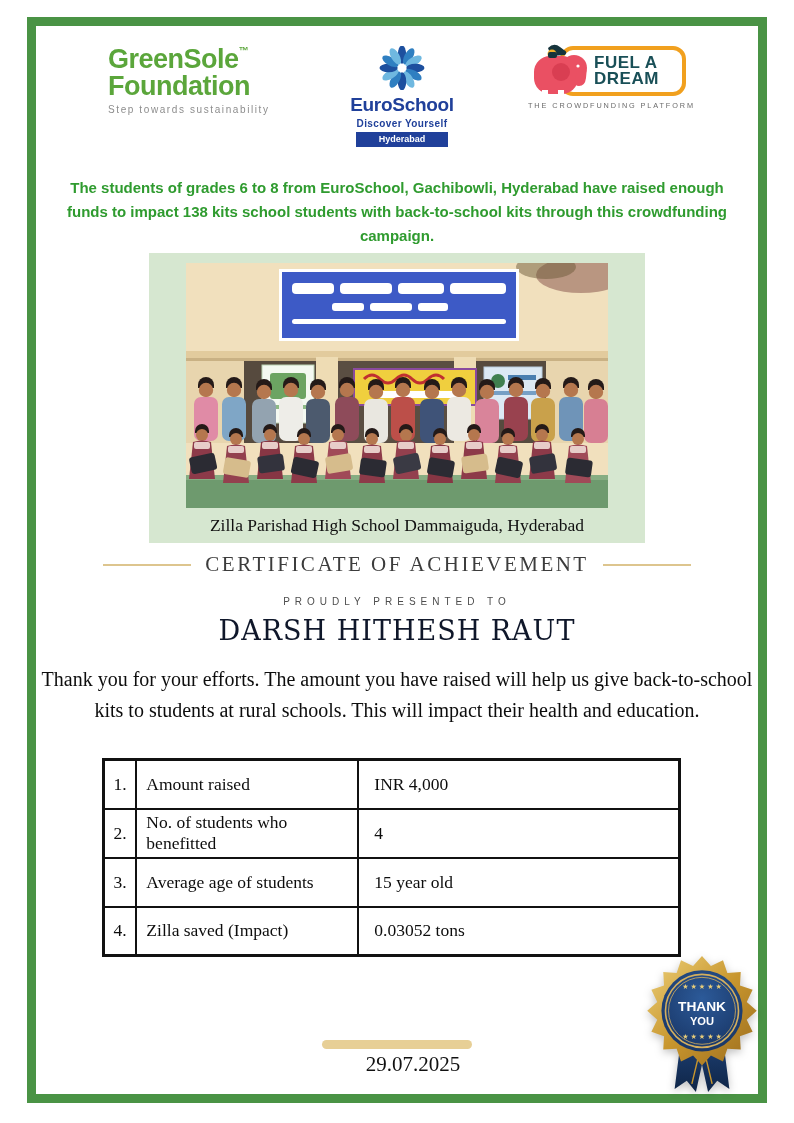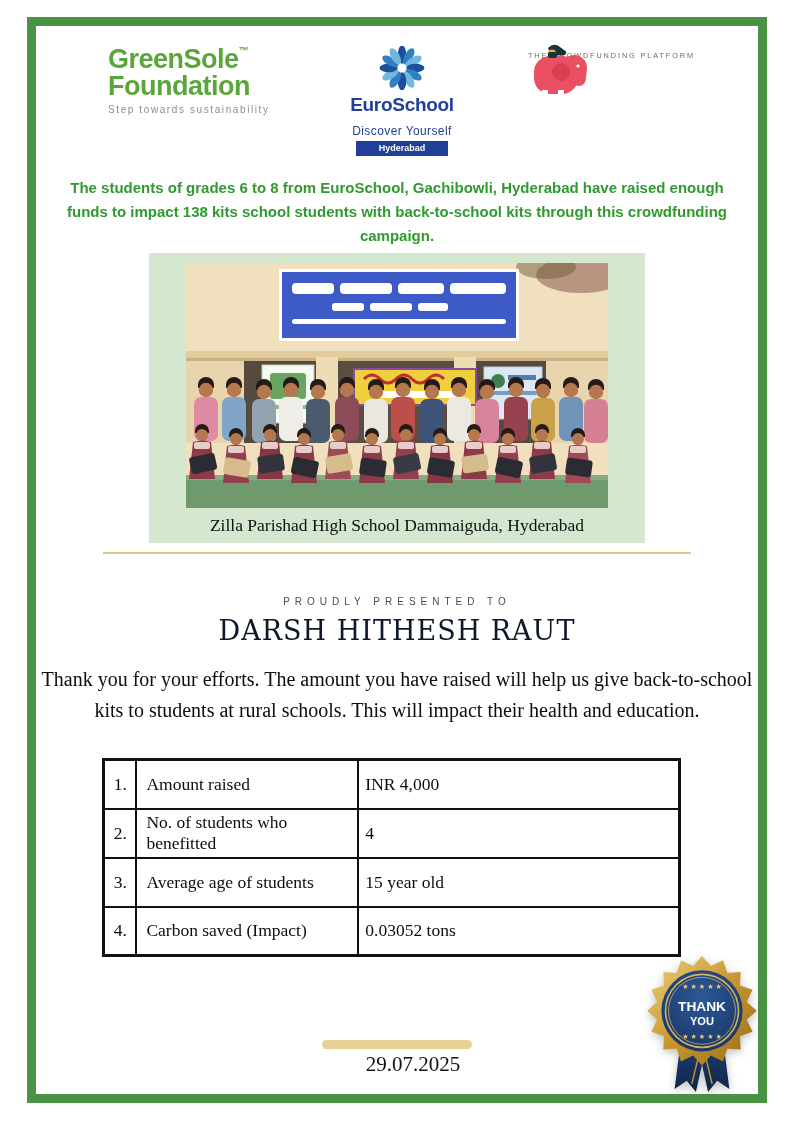--- a/index.html
+++ b/index.html
@@ -11,21 +11,21 @@
   .logo-row { position:absolute; left:108px; top:46px; width:578px; height:100px;
               display:flex; justify-content:space-between; align-items:flex-start; }
 
   .gs-logo { width:168px; line-height:1; }
   .gs-name { font-family:"Liberation Sans", sans-serif; font-size:27px; font-weight:bold; color:#5ba63b; letter-spacing:-0.5px; }
   .gs-tm { font-size:10px; vertical-align:top; }
   .gs-tagline { font-family:"Liberation Sans", sans-serif; font-size:10px; color:#8d8d8d; letter-spacing:1.6px; margin-top:5px; }
 
   .es-logo { width:110px; text-align:center; font-family:"Liberation Sans", sans-serif; }
   .es-name { font-size:19px; font-weight:bold; color:#20409a; letter-spacing:-0.3px; }
-  .es-tag { font-size:12px; font-weight:normal; color:#20409a; margin-top:8px; letter-spacing:.4px; }
+  .es-tag { font-size:10px; font-weight:bold; color:#20409a; margin-top:2px; letter-spacing:.4px; }
   .es-city { margin:3px auto 10px; width:92px; background:#20409a; color:#fff; font-size:9px; font-weight:bold; padding:2px 0 3px; }
 
   .fad-logo { position:relative; width:158px; font-family:"Liberation Sans", sans-serif; }
   .fad-box { margin-left:32px; border:4px solid #f1a01e; border-radius:13px; padding:5px 8px 5px 30px; text-align:left; }
   .fad-word { font-size:17px; font-weight:bold; color:#194f57; line-height:0.95; letter-spacing:.5px; }
   .fad-tagline { margin-top:5px; font-size:7.3px; color:#6b6b6b; letter-spacing:1.9px; text-align:center; white-space:nowrap; }
   .fad-elephant { position:absolute; left:0; top:-6px; }
 
   
   .intro { position:absolute; left:55px; top:176px; width:684px; text-align:center;
@@ -48,21 +48,21 @@
                font-family:"DejaVu Serif", serif; font-size:27px; letter-spacing:1px; color:#0f172a; }
   .message { position:absolute; left:38px; top:664px; width:718px; text-align:center;
              font-size:20px; line-height:1.55; color:#0d0d0d; }
 
   
   .impact-table { position:absolute; left:102px; top:758px; width:579px; border-collapse:collapse; }
   .impact-table td { border:2px solid #111; font-size:17.5px; color:#0d0d0d; height:49px; background:#fff; }
   .impact-table { border:3px solid #111; }
   .td-num { width:33px; text-align:center; }
   .td-label { width:223px; padding-left:9px; }
-  .td-value { width:323px; padding-left:6px; }
+  .td-value { width:323px; padding-left:15px; }
 
   
   .badge { position:absolute; left:646px; top:952px; width:112px; height:142px; filter:drop-shadow(0 3px 4px rgba(0,0,0,.25)); }
 
   
   .date-bar { position:absolute; left:322px; top:1040px; width:150px; height:9px; border-radius:5px; background:#e7cf96; }
   .date-text { position:absolute; left:16px; top:1052px; width:794px; text-align:center; font-size:21px; color:#111; }
 </style>
 </head>
 <body>
@@ -95,20 +95,24 @@
           <ellipse cx="0" cy="-14" rx="4.4" ry="9.5" fill="#6fb8e0" transform="rotate(330)"></ellipse>
           <circle cx="0" cy="0" r="4" fill="#ffffff"></circle>
         </g>
       </svg>
       <div class="es-name">EuroSchool</div>
       <div class="es-tag">Discover Yourself</div>
       <div class="es-city">Hyderabad</div>
     </div>
 
     <div class="fad-logo">
+      <div class="fad-box">
+        <div class="fad-word">FUEL A</div>
+        <div class="fad-word">DREAM</div>
+      </div>
       <svg class="fad-elephant" width="66" height="62" viewBox="0 0 66 62">
         <path d="M20,8 q6,-6 12,-1 l4,3 q4,2 1,5 l-14,1 z" fill="#16343c"></path>
         <circle cx="24" cy="14" r="4.5" fill="#f0b02a"></circle>
         <rect x="6" y="16" width="44" height="38" rx="16" fill="#ea5063"></rect>
         <circle cx="46" cy="28" r="13" fill="#ea5063"></circle>
         <path d="M54,24 q6,4 4,14 q-1,8 -7,8 q-5,0 -4,-6 l2,-10 z" fill="#ea5063"></path>
         <circle cx="33" cy="32" r="9" fill="#d93e52"></circle>
         <rect x="20" y="12" width="9" height="6" rx="2" fill="#16343c"></rect>
         <circle cx="50" cy="26" r="1.6" fill="#ffffff"></circle>
         <rect x="14" y="50" width="6" height="8" fill="#ffffff"></rect>
@@ -220,20 +224,21 @@
           <rect x="344" y="192" width="26" height="17" rx="3" fill="#33333d" transform="rotate(-10 357 200)"></rect>
           <rect x="380" y="196" width="26" height="17" rx="3" fill="#2b2b33" transform="rotate(8 393 204)"></rect>
         </g>
       </svg>
     </div>
     <div class="photo-caption">Zilla Parishad High School Dammaiguda, Hyderabad</div>
   </div>
 
   <div class="cert-title-row">
     <div class="cert-line"></div>
+    <div class="cert-title">CERTIFICATE OF ACHIEVEMENT</div>
     <div class="cert-line"></div>
   </div>
   <div class="presented">PROUDLY PRESENTED TO</div>
   <div class="recipient">DARSH HITHESH RAUT</div>
   <div class="message">Thank you for your efforts. The amount you have raised will help us give back-to-school kits to students at rural schools. This will impact their health and education.</div>
 
   <table class="impact-table">
     <tbody>
       <tr>
         <td class="td-num">1.</td>
@@ -245,21 +250,21 @@
         <td class="td-label">No. of students who benefitted</td>
         <td class="td-value">4</td>
       </tr>
       <tr>
         <td class="td-num">3.</td>
         <td class="td-label">Average age of students</td>
         <td class="td-value">15 year old</td>
       </tr>
       <tr>
         <td class="td-num">4.</td>
-        <td class="td-label">Carbon saved (Impact)</td>
+        <td class="td-label">Zilla saved (Impact)</td>
         <td class="td-value">0.03052 tons</td>
       </tr>
     </tbody>
   </table>
 
   <svg class="badge" viewBox="0 0 110 140">
     <defs>
       <linearGradient id="goldGrad" x1="0" y1="0" x2="1" y2="1">
         <stop offset="0" stop-color="#eed27c"></stop>
         <stop offset="0.5" stop-color="#c8962e"></stop>

